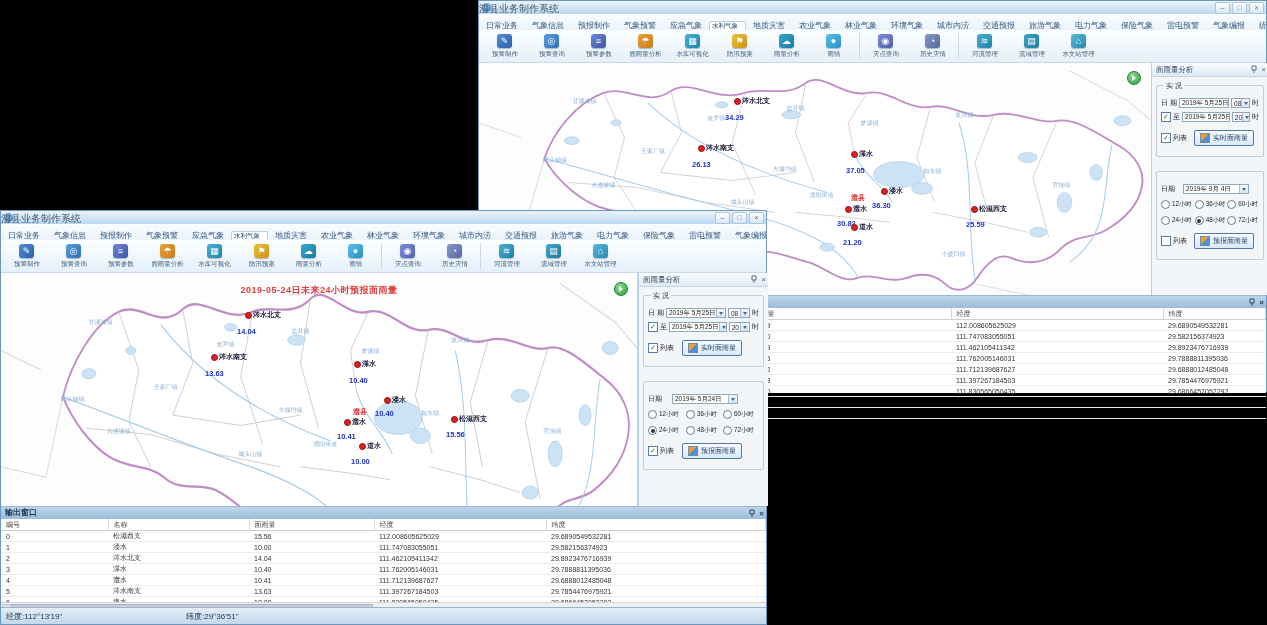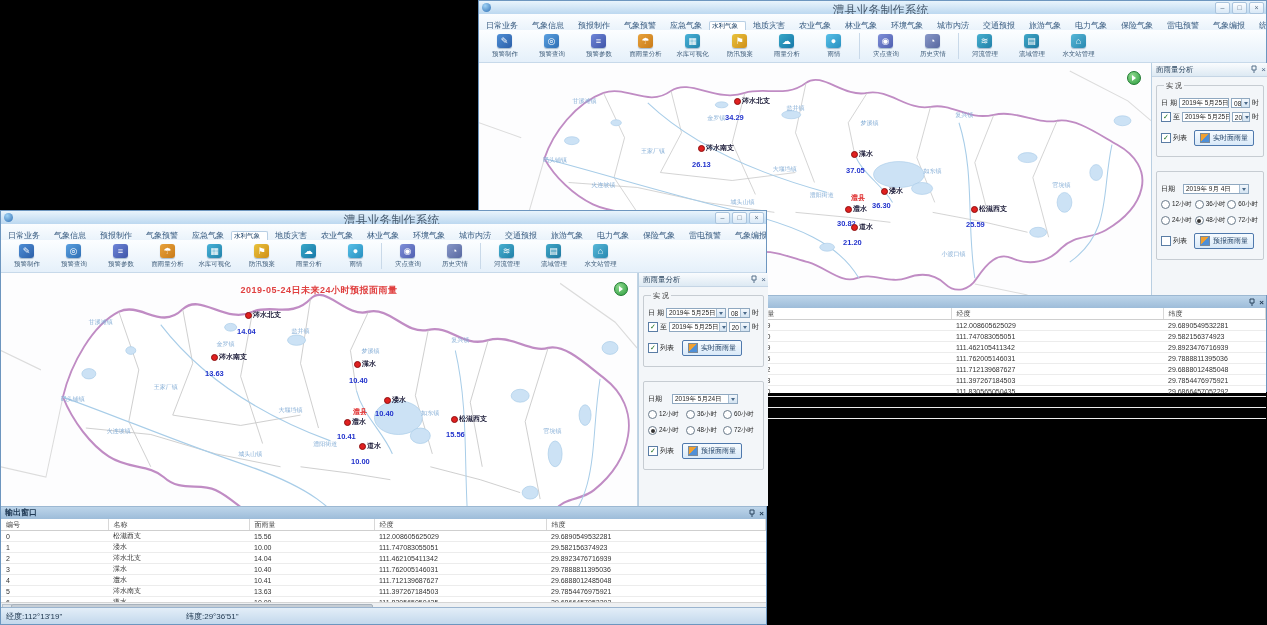--- a/index.html
+++ b/index.html
@@ -7,21 +7,21 @@
          font-family:"Liberation Sans","DejaVu Sans",sans-serif;-webkit-font-smoothing:antialiased;}
   .window{position:absolute;background:#fff;border:1px solid #6d96bf;box-sizing:border-box;}
   #winA{left:478px;top:0;width:789px;height:392px;}
   #winB{left:0;top:210px;width:767px;height:415px;}
 
   
   .titlebar{position:absolute;left:0;right:0;top:0;height:13px;
     background:linear-gradient(#e9f4fc,#bcd8f0);border-bottom:1px solid #9cbcd9;}
   .titlebar .appicon{position:absolute;left:3px;top:2px;width:9px;height:9px;border-radius:50%;
     background:radial-gradient(circle at 35% 30%,#9fd2f5,#2f6fb4);}
-  .titlebar .ttext{position:absolute;left:16px;right:0;top:1px;text-align:center;font-size:12px;color:#44586c;}
+  .titlebar .ttext{position:absolute;left:0;right:0;top:1px;font-size:10px;color:#44586c;}
   .wctrls{position:absolute;right:2px;top:1px;display:flex;gap:2px;}
   .wctrl{width:13px;height:10px;font-size:7px;line-height:10px;text-align:center;color:#5a6f84;
     background:linear-gradient(#fdfeff,#d8e8f6);border:1px solid #aac4dd;border-radius:2px;}
 
   
   .menubar{position:absolute;left:0;right:0;top:13px;height:16px;background:linear-gradient(#fbfdff,#eaf3fb);
     border-bottom:1px solid #d3e2ef;white-space:nowrap;overflow:hidden;}
   .tab{display:inline-block;font-size:8px;color:#33577d;padding:3px 7px 2px 7px;cursor:default;}
   .tab.sel{background:#fff;border:1px solid #b9cfe4;border-bottom:none;border-radius:2px 2px 0 0;color:#12385f;}
 

